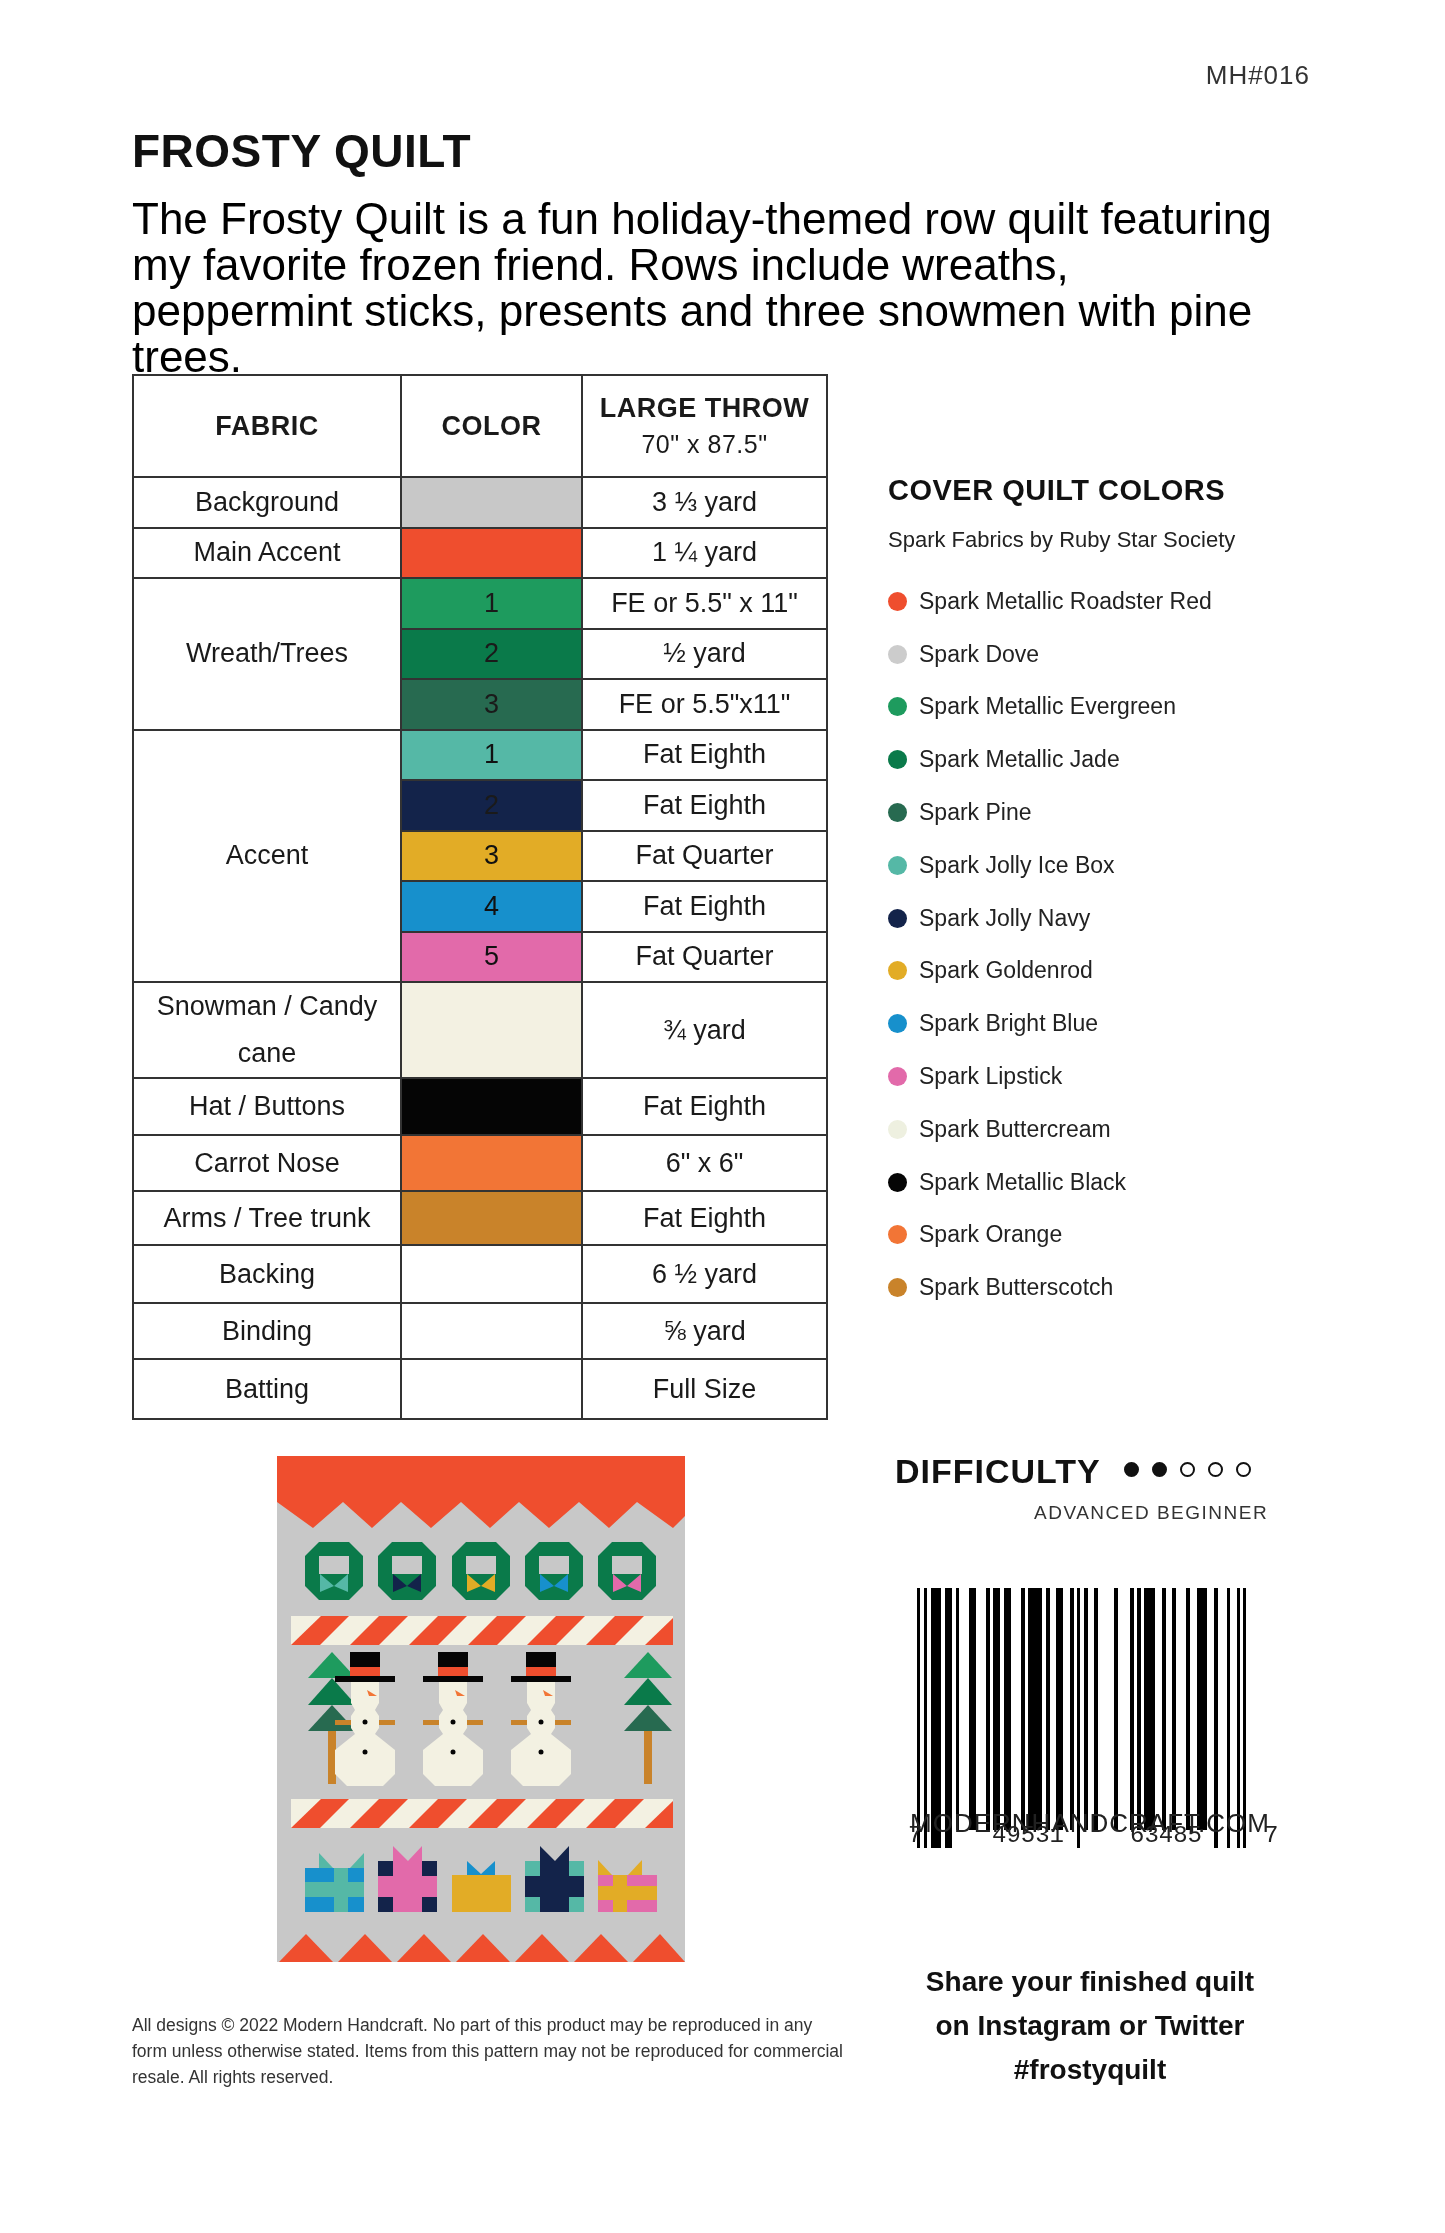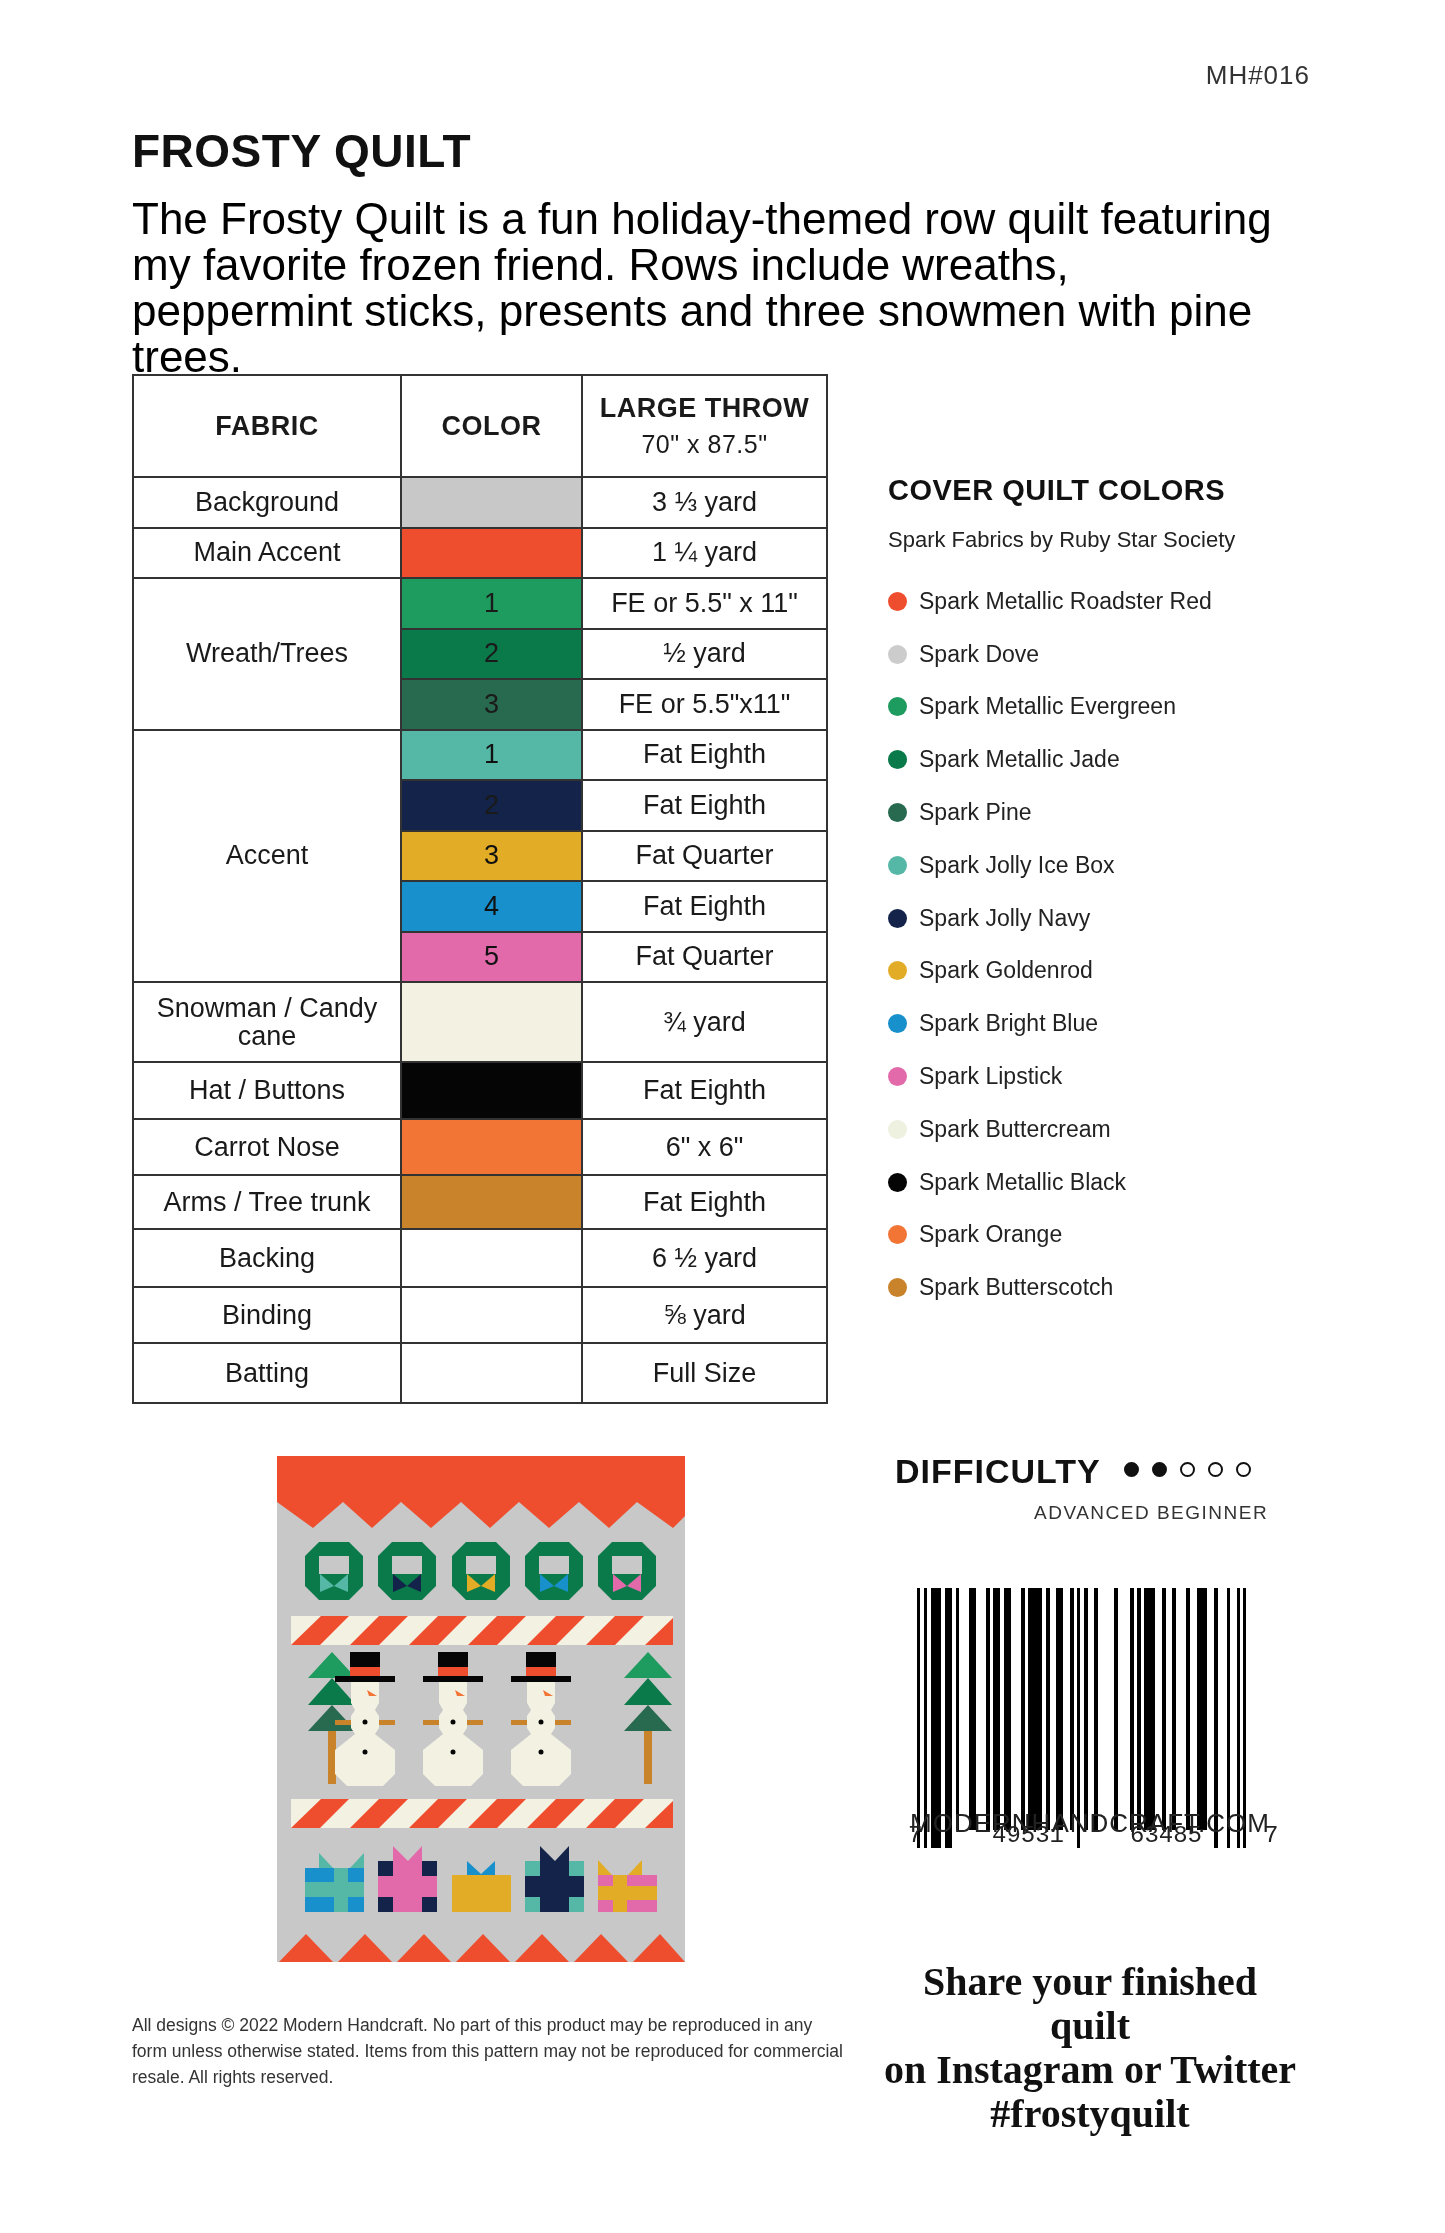--- a/index.html
+++ b/index.html
@@ -22,21 +22,21 @@
   .legend li{height:52.8px;display:flex;align-items:center;font-size:23px;color:#222;}
   .dot{width:19px;height:19px;border-radius:50%;display:inline-block;margin-right:12px;flex:none;}
   .quilt{left:277px;top:1456px;width:408px;height:506px;}
   .diff{left:895px;top:1452px;font-size:34px;font-weight:700;letter-spacing:1px;}
   .dots{left:1124px;top:1462px;display:flex;gap:13px;}
   .d{width:15px;height:15px;border-radius:50%;border:2px solid #111;box-sizing:border-box;}
   .d.on{background:#111;}
   .level{left:1034px;top:1502px;font-size:19px;letter-spacing:1.5px;color:#333;}
   .barcode{left:900px;top:1576px;width:380px;height:280px;}
   .site{left:900px;top:1808px;width:380px;text-align:center;font-size:26px;letter-spacing:1px;color:#222;}
-  .share{left:880px;top:1960px;width:420px;text-align:center;font-size:40px;font-weight:700;line-height:44px;font-family:Liberation Serif, serif;}
+  .share{left:880px;top:1960px;width:420px;text-align:center;font-size:28px;font-weight:700;line-height:44px;}
   .legal{left:132px;top:2012px;width:720px;font-size:17.5px;line-height:26px;color:#333;}
 </style>
 </head>
 <body>
 
 <div class="abs code">MH#016</div>
 <div class="abs title">FROSTY QUILT</div>
 <div class="abs intro">The Frosty Quilt is a fun holiday-themed  row quilt featuring my favorite frozen friend. Rows include wreaths, peppermint sticks, presents and three snowmen with pine trees.</div>
 
 <table class="fab">
@@ -92,21 +92,21 @@
       </tr>
       <tr style="height: 50.5px;">
         <td class="sw dark" style="background: rgb(23, 144, 204);">4</td>
         <td>Fat Eighth</td>
       </tr>
       <tr style="height: 50.5px;">
         <td class="sw dark" style="background: rgb(226, 106, 170);">5</td>
         <td>Fat Quarter</td>
       </tr>
       <tr style="height: 80px;">
-        <td rowspan="1" style="line-height: 28px;">Snowman / Candy cane</td>
+        <td rowspan="1" style="line-height: 47px;">Snowman / Candy cane</td>
         <td class="sw" style="background: rgb(243, 241, 226);"></td>
         <td>¾ yard</td>
       </tr>
       <tr style="height: 57px;">
         <td rowspan="1">Hat / Buttons</td>
         <td class="sw" style="background: rgb(5, 5, 5);"></td>
         <td>Fat Eighth</td>
       </tr>
       <tr style="height: 56px;">
         <td rowspan="1">Carrot Nose</td>

